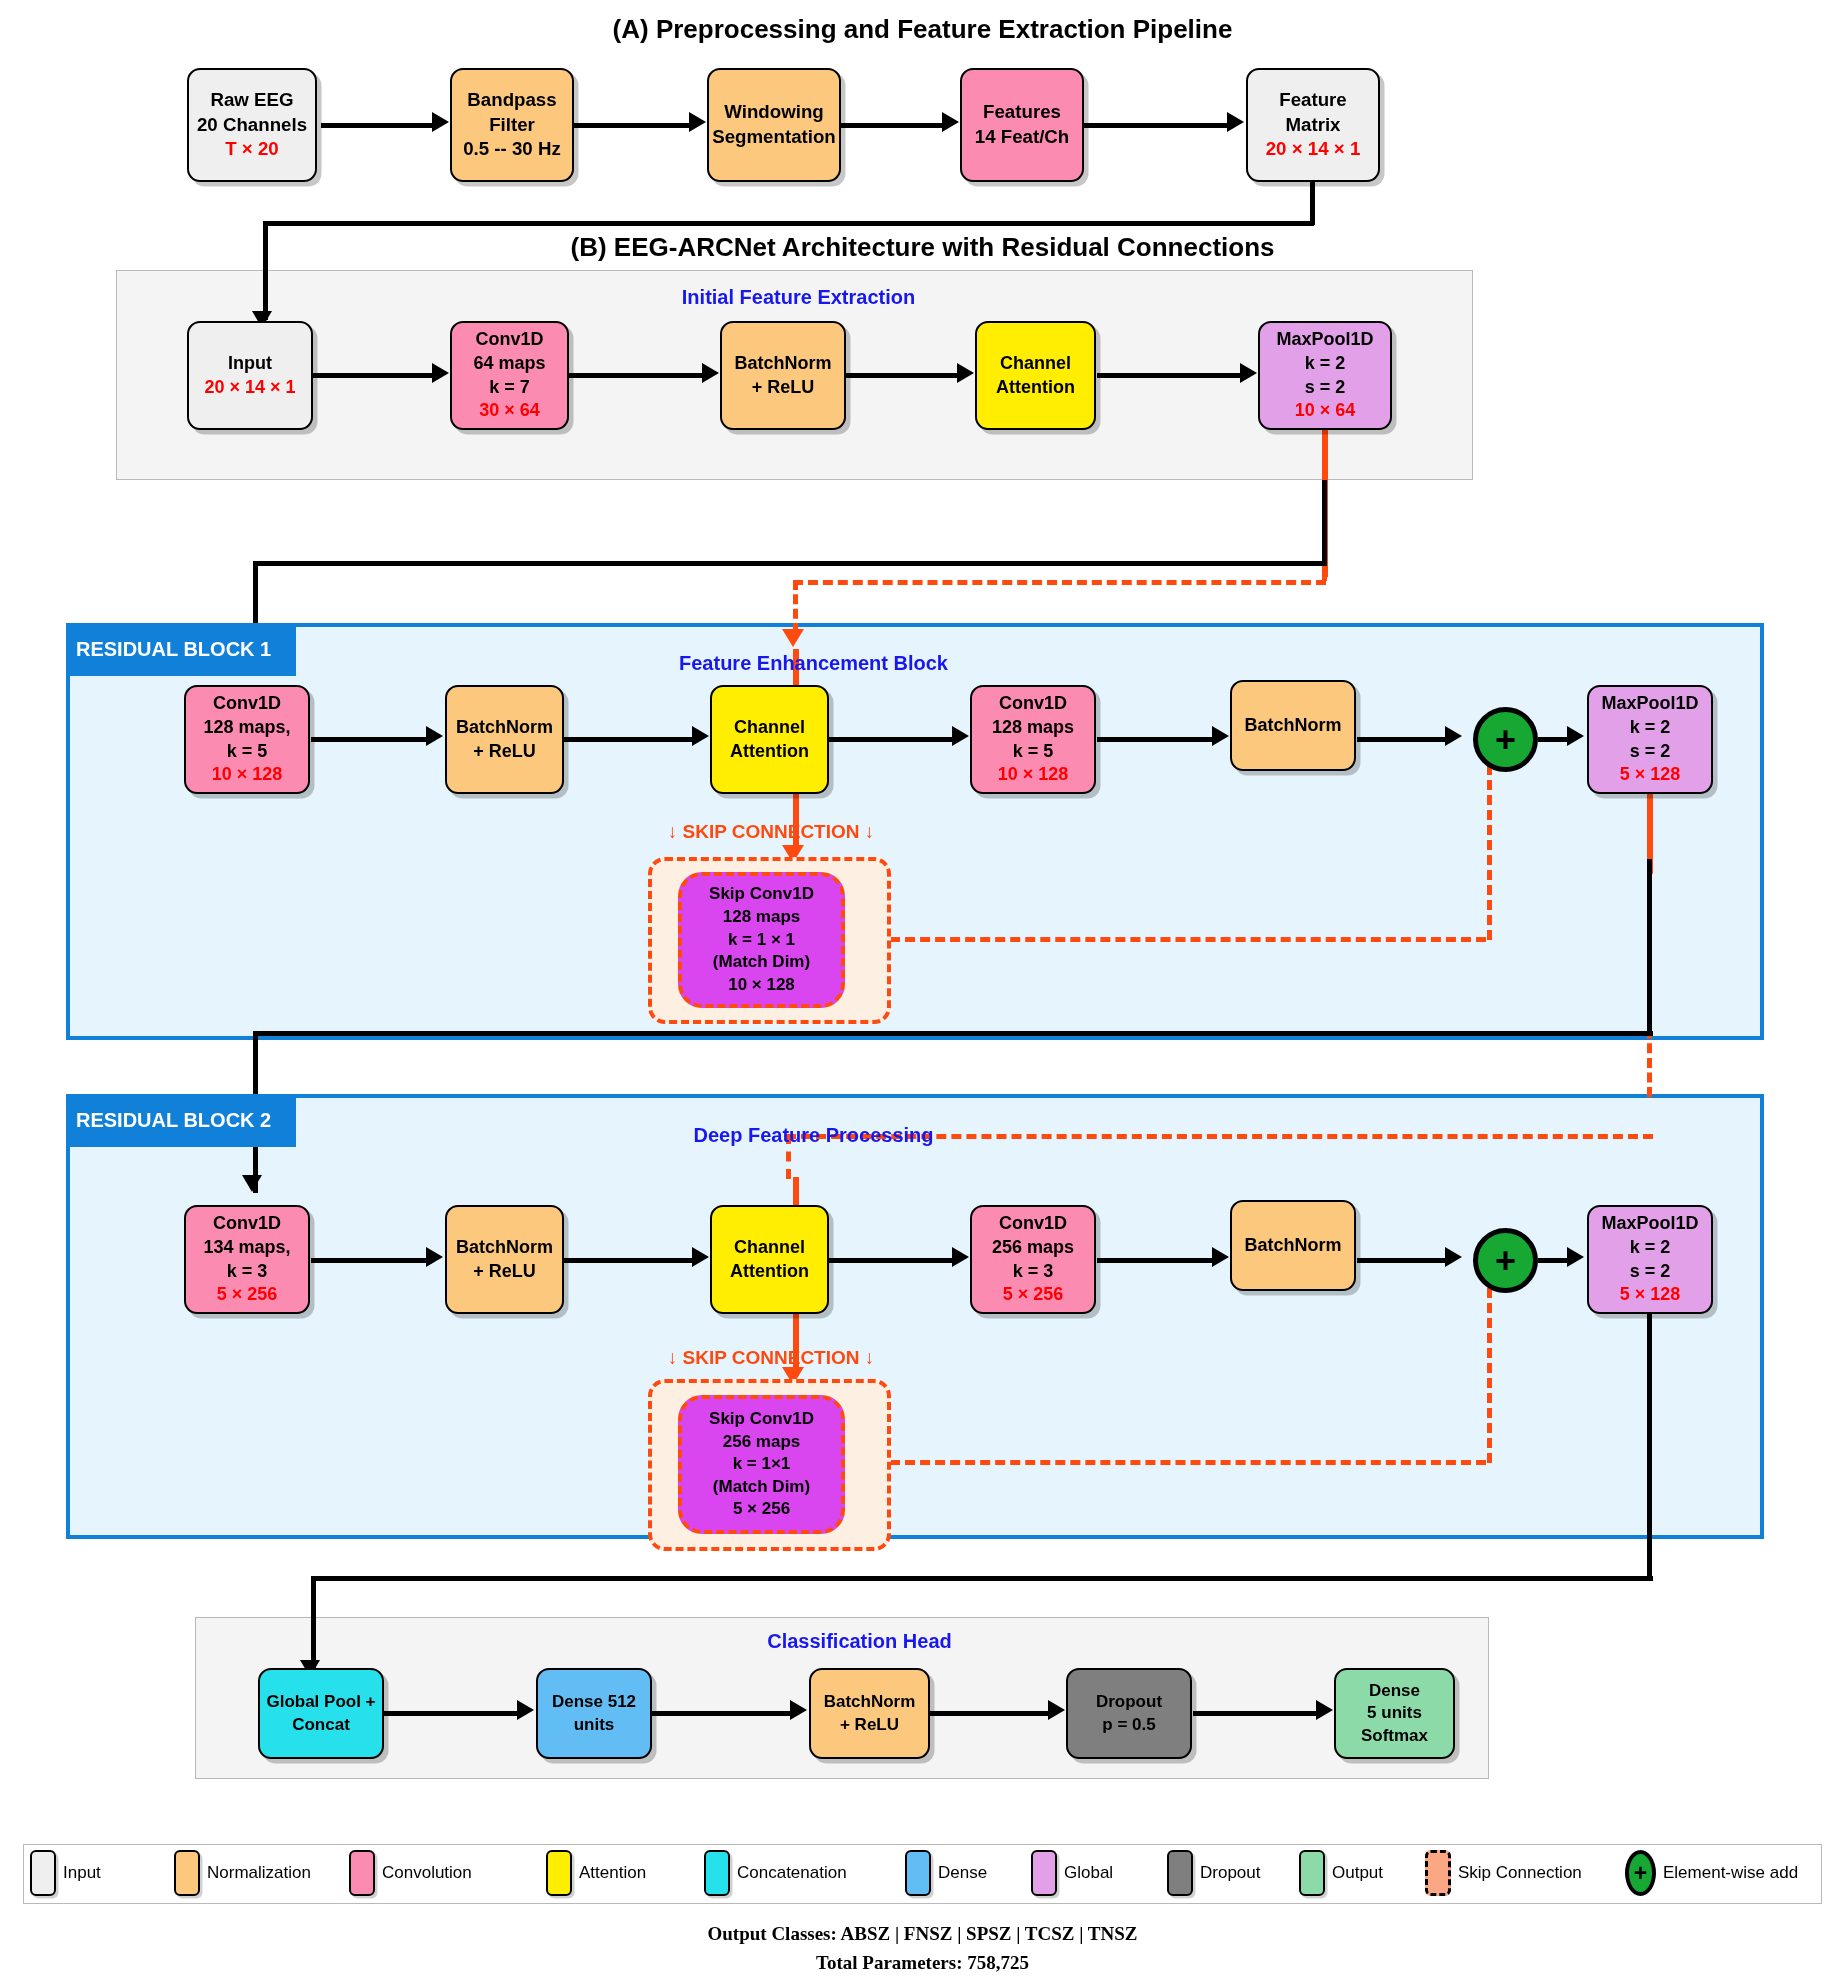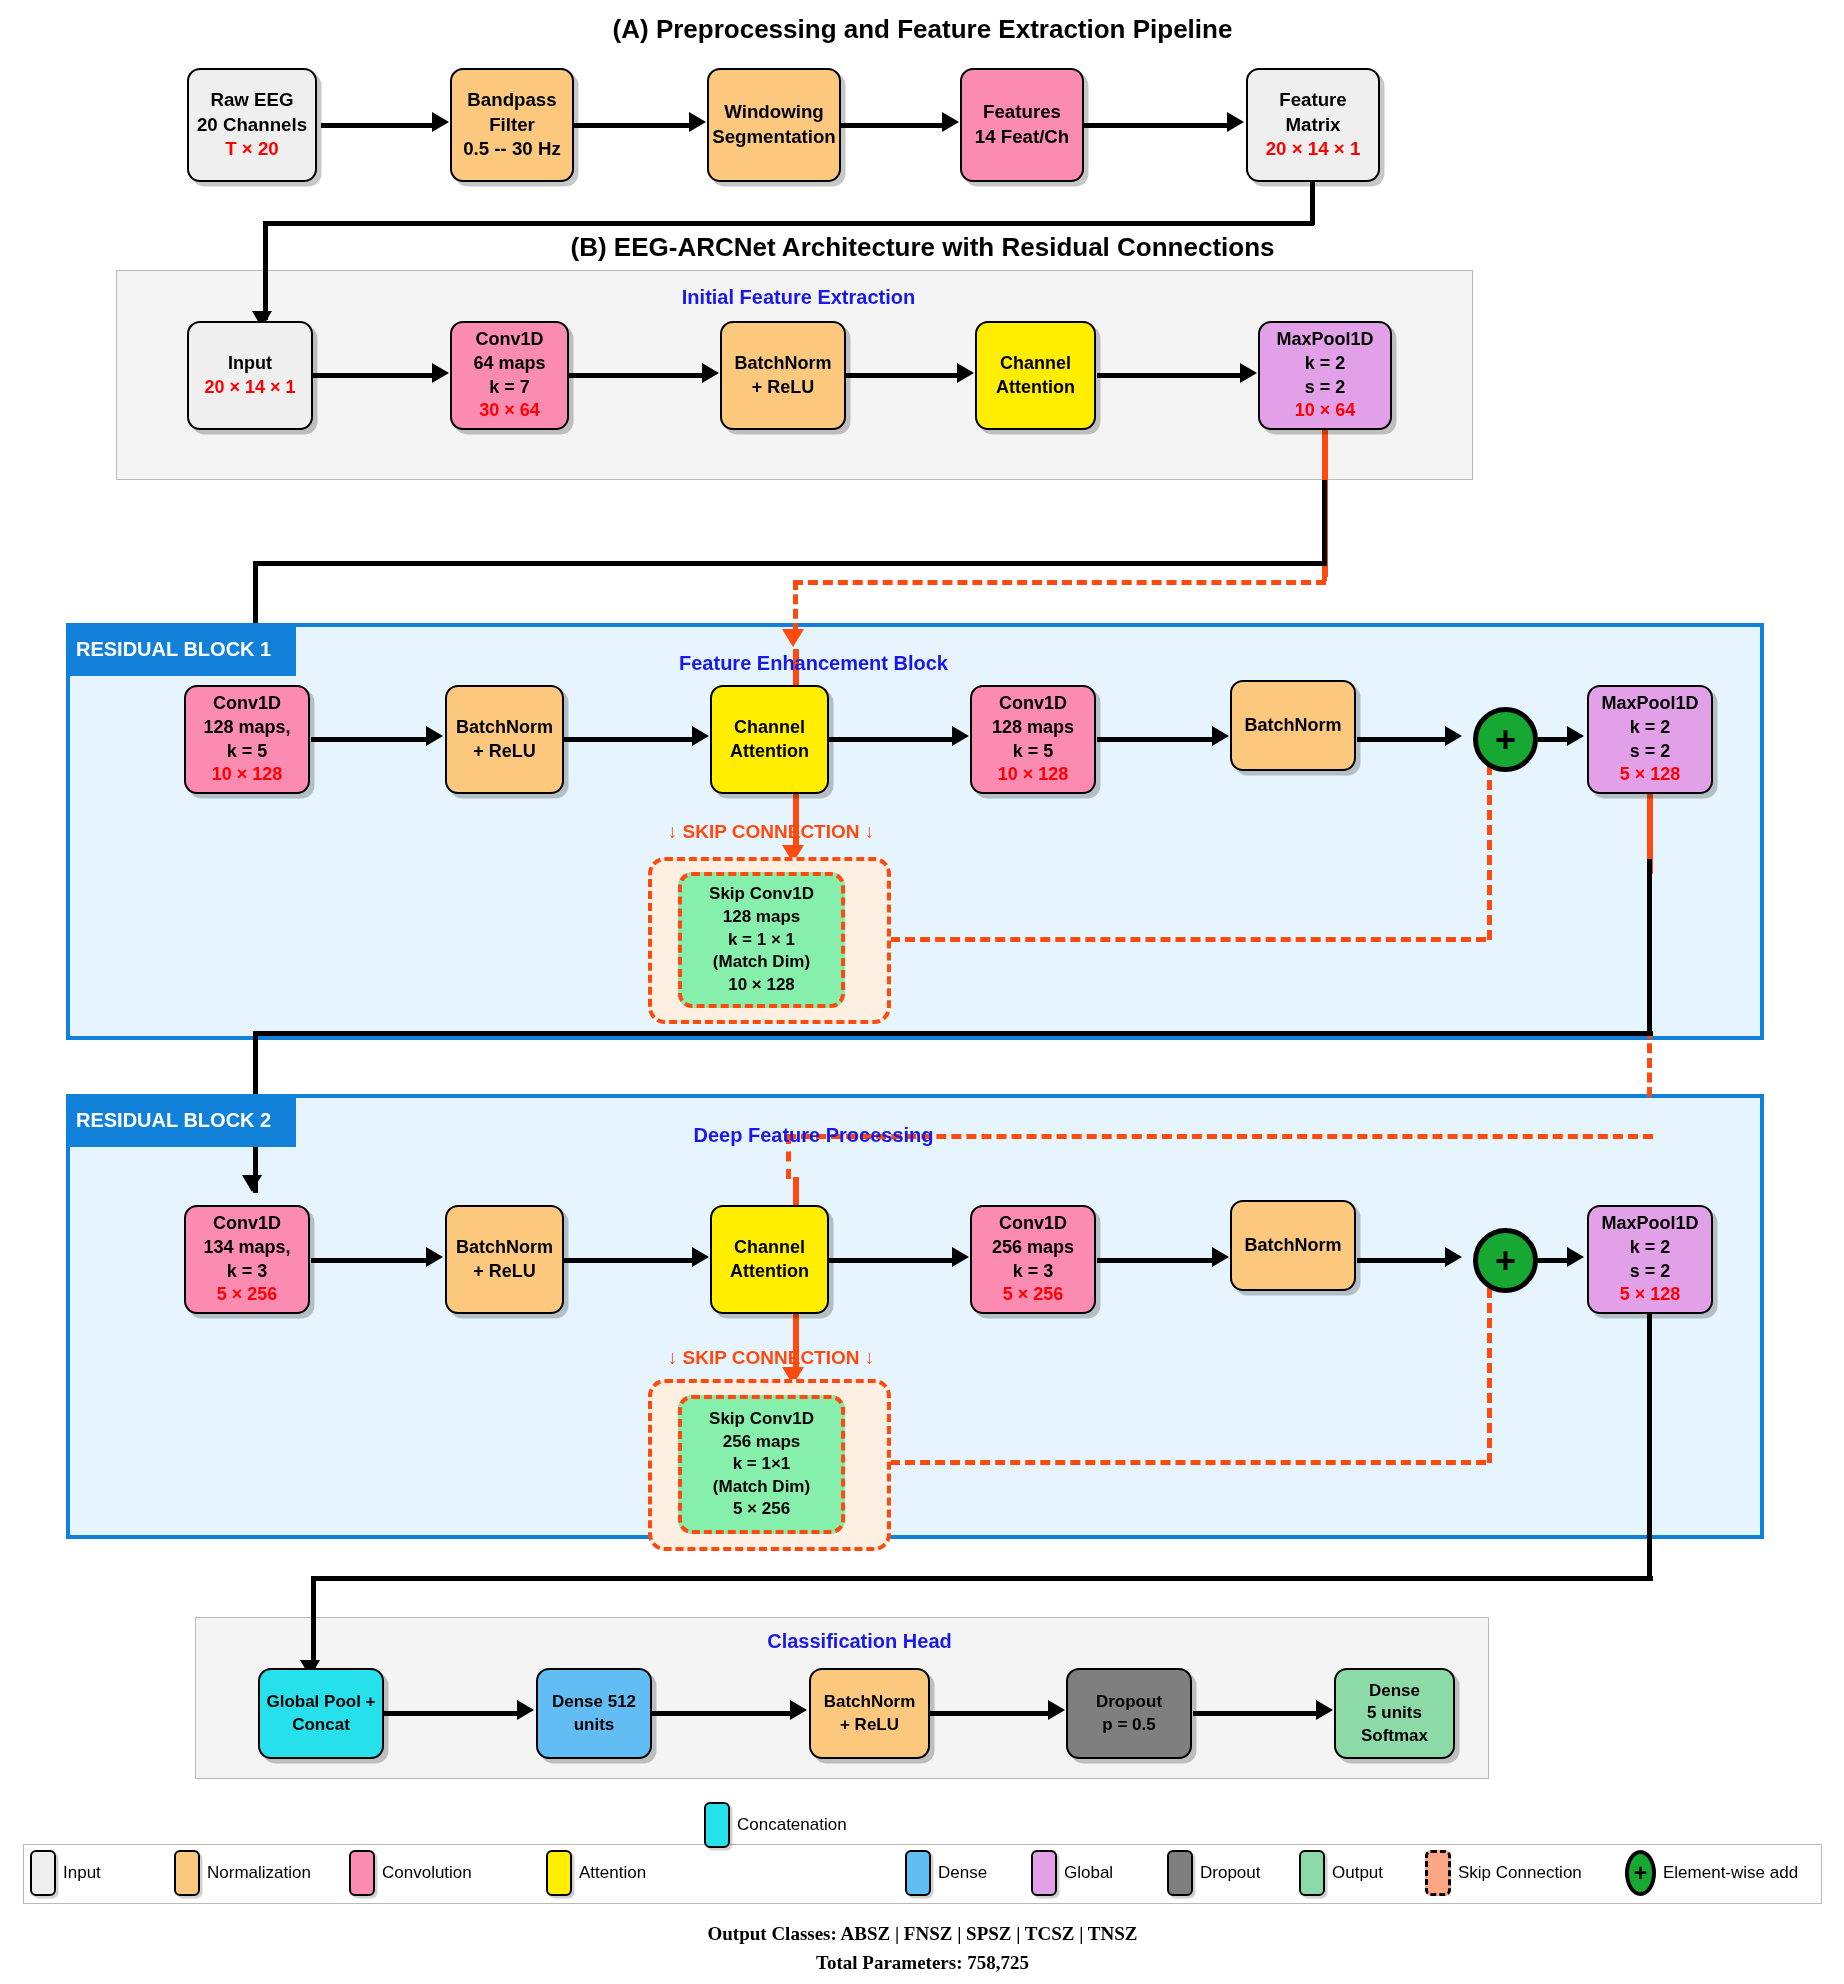--- a/index.html
+++ b/index.html
@@ -68,23 +68,23 @@
 
   
   .skip-outer {
     position:absolute;
     background:#fdf0e2;
     border:4.5px dashed #ff4a0f;
     border-radius:17px; z-index:5;
   }
   .skip-inner {
     position:absolute;
-    background:#86efac;
+    background:#d946ef;
     border:4.5px dashed #ff4a0f;
-    border-radius:14px;
+    border-radius:24px;
     display:flex; flex-direction:column;
     align-items:center; justify-content:center;
     text-align:right; font-weight:bold; line-height:1.33;
     z-index:6;
   }
 
   
   .addnode {
     position:absolute; background:#16a832;
     border:5.6px solid #000; border-radius:50%;
@@ -385,21 +385,21 @@
       <span class="lg-txt">Normalization</span>
     </div>
     <div class="lg-item" style="left: 349px; top: 1850px;">
       <div class="lg-sw" style="background: rgb(252, 139, 178);"></div>
       <span class="lg-txt">Convolution</span>
     </div>
     <div class="lg-item" style="left: 546px; top: 1850px;">
       <div class="lg-sw" style="background: rgb(255, 238, 0);"></div>
       <span class="lg-txt">Attention</span>
     </div>
-    <div class="lg-item" style="left: 680px; top: 1802px; padding-left: 24px;">
+    <div class="lg-item" style="left: 680px; top: 1850px; padding-left: 24px;">
       <div class="lg-sw" style="background: rgb(38, 224, 236);"></div>
       <span class="lg-txt">Concatenation</span>
     </div>
     <div class="lg-item" style="left: 905px; top: 1850px;">
       <div class="lg-sw" style="background: rgb(98, 189, 245);"></div>
       <span class="lg-txt">Dense</span>
     </div>
     <div class="lg-item" style="left: 1031px; top: 1850px;">
       <div class="lg-sw" style="background: rgb(226, 160, 232);"></div>
       <span class="lg-txt">Global</span>

